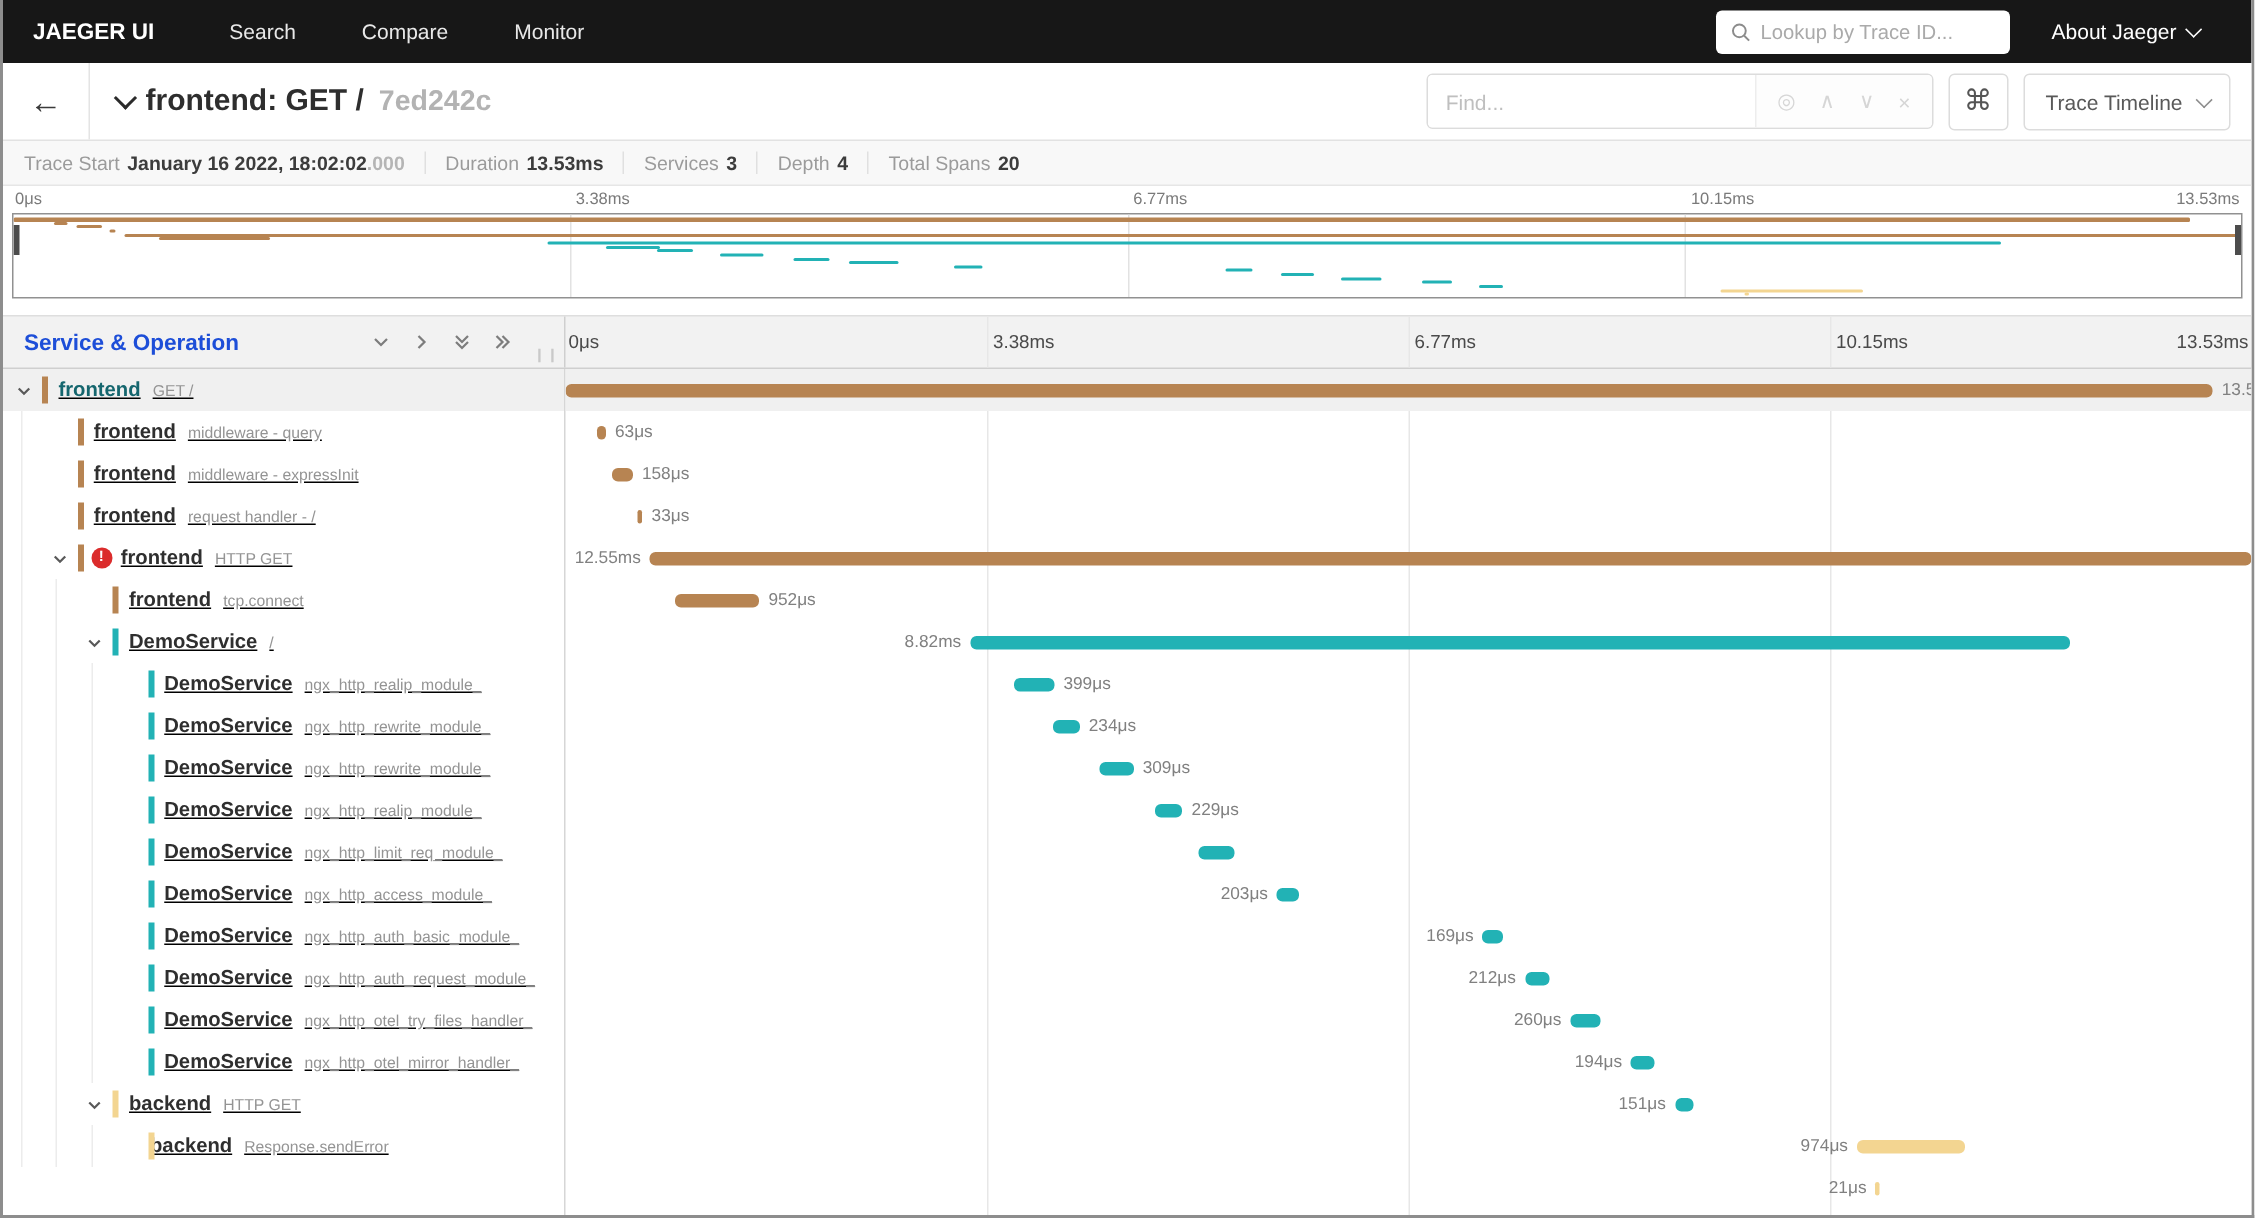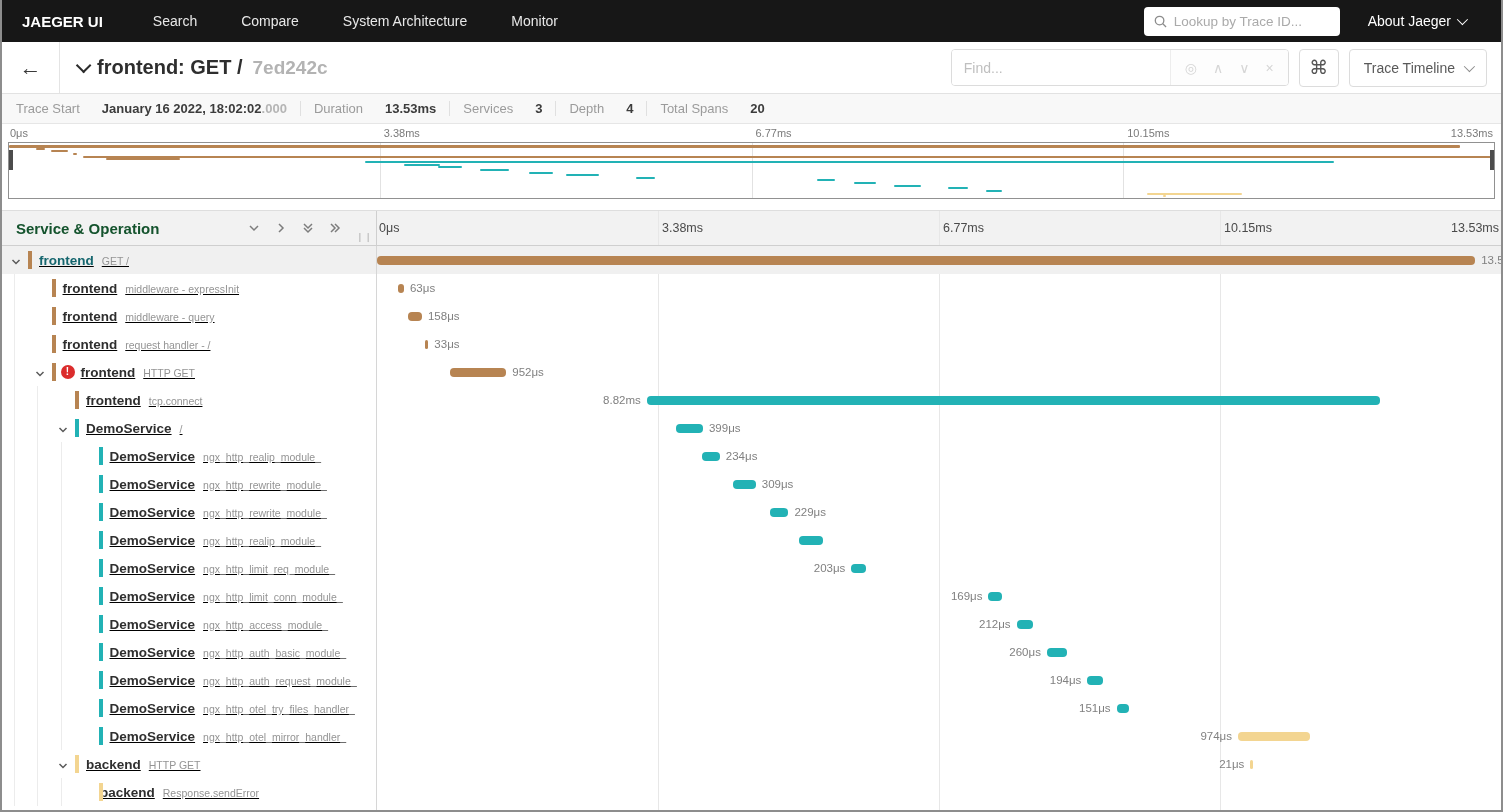--- a/index.html
+++ b/index.html
@@ -29,42 +29,42 @@
   .find-wrap input { border:none; outline:none; width:218px; padding:0 12px; font-size:14px; color:#555; }
   .find-wrap input::placeholder { color:#bfbfbf; }
   .find-tools { display:flex; align-items:center; gap:16px; padding:0 14px; border-left:1px solid #ededed; background:#fdfdfd; color:#d6d6d6; font-size:14px; }
   .find-tools span { cursor:default; }
   .sq-btn { height:38px; width:40px; border:1px solid #dcdcdc; border-radius:4px; background:#fff; display:flex; align-items:center; justify-content:center; font-size:19px; color:#555; margin-right:10px; cursor:pointer; }
   .view-btn { height:38px; border:1px solid #dcdcdc; border-radius:4px; background:#fff; display:flex; align-items:center; gap:9px; font-size:14px; color:#595959; padding:0 14px; margin-right:14px; cursor:pointer; }
   .view-btn .caret { border-color:#8c8c8c; }
 
   
   .summary { height:30px; flex:0 0 30px; background:#f8f8f8; border-bottom:1px solid #e6e6e6; display:flex; align-items:center; padding-left:14px; font-size:13px; }
-  .sum-item { display:flex; align-items:center; gap:22px; padding:0 13px; border-right:1px solid #e0e0e0; }
+  .sum-item { display:flex; align-items:center; gap:5px; padding:0 13px; border-right:1px solid #e0e0e0; }
   .sum-item:first-child { padding-left:0; }
   .sum-item:last-child { border-right:none; }
   .sum-label { color:#9b9b9b; }
   .sum-value { color:#3c3c3c; font-weight:bold; }
   .sum-suffix { color:#b5b5b5; font-weight:bold; }
 
   
   .mini-section { flex:0 0 86px; background:#fff; position:relative; }
   .mini-ticks { position:relative; height:17px; margin:1px 6px 0 6px; font-size:11px; color:#7a7a7a; }
   .tick { position:absolute; top:2px; white-space:nowrap; }
   .tick-0 { left:2px; } .tick-1 { left:calc(25% + 4px); } .tick-2 { left:calc(50% + 4px); } .tick-3 { left:calc(75% + 4px); } .tick-4 { right:2px; }
   .minimap { position:relative; height:57px; margin:0 6px; border:1px solid #919191; background:#fff; overflow:hidden; }
   .mini-grid { position:absolute; top:0; bottom:0; width:1px; background:#e2e2e2; }
   .mini-bar { position:absolute; border-radius:1px; }
   .mini-handle { position:absolute; width:4px; height:20px; top:7px; background:#4c4c4c; z-index:3; cursor:ew-resize; }
   .mini-handle.left { left:0; } .mini-handle.right { right:0; }
 
   
   .col-headers { flex:0 0 36px; display:flex; background:#f2f2f2; border-top:1px solid #dedede; border-bottom:1px solid #cfcfcf; }
   .svc-header { flex:0 0 375px; display:flex; align-items:center; padding:0 8px 0 14px; border-right:1px solid #cfcfcf; position:relative; }
-  .svc-header-title { font-size:15px; font-weight:bold; color:#14532d; flex:1; }
+  .svc-header-title { font-size:15px; font-weight:bold; color:#1d4ed8; flex:1; }
   .collapse-icons { display:flex; align-items:center; gap:13px; margin-right:26px; color:#7d7d7d; }
   .collapse-icons span { display:flex; cursor:pointer; }
   .grip { position:absolute; right:3px; bottom:3px; color:#c9c9c9; font-size:9px; letter-spacing:1px; cursor:col-resize; }
   .tl-header { flex:1; position:relative; font-size:12.5px; color:#4a4a4a; }
   .tl-header .tick { top:10px; }
 
   
   .body { flex:1; display:flex; overflow:hidden; background:#fff; }
   .names-col { flex:0 0 375px; border-right:1px solid #d6d6d6; overflow:hidden; }
   .bars-col { flex:1; position:relative; overflow:hidden; }
@@ -88,21 +88,20 @@
 </style>
 </head>
 <body>
 
 <div class="app">
 
   <div class="nav">
     <span class="brand">JAEGER UI</span>
     <span class="nav-item">Search</span>
     <span class="nav-item">Compare</span>
-    <span class="nav-item">System Architecture</span>
     <span class="nav-item">Monitor</span>
     <span class="spacer"></span>
     <span class="lookup">
       <svg width="13" height="13" viewBox="0 0 14 14">
           <circle cx="6" cy="6" r="4.6" fill="none" stroke="#8c8c8c" stroke-width="1.4"></circle>
           <line x1="9.5" y1="9.5" x2="13" y2="13" stroke="#8c8c8c" stroke-width="1.4"></line>
         </svg>
       <input type="text" placeholder="Lookup by Trace ID..." style="">
     </span>
     <span class="about">
@@ -240,26 +239,26 @@
         <div class="name-row selected">
           <span class="row-chevron" style="left: 8px;"><svg width="12" height="12" viewBox="0 0 12 12">
               <path d="M2.5 4l3.5 3.5L9.5 4" fill="none" stroke="#5a5a5a" stroke-width="1.5"></path>
             </svg></span>
           <span class="color-bar" style="left: 26px; background: rgb(183, 132, 82);"></span>
           <span class="name-text" style="padding-left: 37px;"><span class="svc teal">frontend</span><span class="op">GET /</span></span>
         </div>
         <div class="name-row">
           <span class="guide" style="left: 11.5px;"></span>
           <span class="color-bar" style="left: 49.5px; background: rgb(183, 132, 82);"></span>
+          <span class="name-text" style="padding-left: 60.5px;"><span class="svc">frontend</span><span class="op">middleware - query</span></span>
+        </div>
+        <div class="name-row">
+          <span class="guide" style="left: 11.5px;"></span>
+          <span class="color-bar" style="left: 49.5px; background: rgb(183, 132, 82);"></span>
           <span class="name-text" style="padding-left: 60.5px;"><span class="svc">frontend</span><span class="op">middleware - expressInit</span></span>
-        </div>
-        <div class="name-row">
-          <span class="guide" style="left: 11.5px;"></span>
-          <span class="color-bar" style="left: 49.5px; background: rgb(183, 132, 82);"></span>
-          <span class="name-text" style="padding-left: 60.5px;"><span class="svc">frontend</span><span class="op">middleware - query</span></span>
         </div>
         <div class="name-row">
           <span class="guide" style="left: 11.5px;"></span>
           <span class="color-bar" style="left: 49.5px; background: rgb(183, 132, 82);"></span>
           <span class="name-text" style="padding-left: 60.5px;"><span class="svc">frontend</span><span class="op">request handler - /</span></span>
         </div>
         <div class="name-row">
           <span class="guide" style="left: 11.5px;"></span>
           <span class="row-chevron" style="left: 31.5px;"><svg width="12" height="12" viewBox="0 0 12 12">
               <path d="M2.5 4l3.5 3.5L9.5 4" fill="none" stroke="#5a5a5a" stroke-width="1.5"></path>
@@ -310,27 +309,20 @@
           <span class="guide" style="left: 58.5px;"></span>
           <span class="color-bar" style="left: 96.5px; background: rgb(34, 178, 181);"></span>
           <span class="name-text" style="padding-left: 107.5px;"><span class="svc">DemoService</span><span class="op">ngx_http_realip_module_</span></span>
         </div>
         <div class="name-row">
           <span class="guide" style="left: 11.5px;"></span>
           <span class="guide" style="left: 35px;"></span>
           <span class="guide" style="left: 58.5px;"></span>
           <span class="color-bar" style="left: 96.5px; background: rgb(34, 178, 181);"></span>
           <span class="name-text" style="padding-left: 107.5px;"><span class="svc">DemoService</span><span class="op">ngx_http_limit_req_module_</span></span>
-        </div>
-        <div class="name-row">
-          <span class="guide" style="left: 11.5px;"></span>
-          <span class="guide" style="left: 35px;"></span>
-          <span class="guide" style="left: 58.5px;"></span>
-          <span class="color-bar" style="left: 96.5px; background: rgb(34, 178, 181);"></span>
-          <span class="name-text" style="padding-left: 107.5px;"><span class="svc">DemoService</span><span class="op">ngx_http_limit_conn_module_</span></span>
         </div>
         <div class="name-row">
           <span class="guide" style="left: 11.5px;"></span>
           <span class="guide" style="left: 35px;"></span>
           <span class="guide" style="left: 58.5px;"></span>
           <span class="color-bar" style="left: 96.5px; background: rgb(34, 178, 181);"></span>
           <span class="name-text" style="padding-left: 107.5px;"><span class="svc">DemoService</span><span class="op">ngx_http_access_module_</span></span>
         </div>
         <div class="name-row">
           <span class="guide" style="left: 11.5px;"></span>
@@ -391,20 +383,24 @@
         </div>
         <div class="tl-row">
           <div class="bar" style="left: 2.8%; width: 1.2%; background: rgb(183, 132, 82);"></div>
           <span class="dur" style="left: calc(4% + 6px);">158μs</span>
         </div>
         <div class="tl-row">
           <div class="bar" style="left: 4.3%; width: 0.27%; background: rgb(183, 132, 82);"></div>
           <span class="dur" style="left: calc(4.57% + 6px);">33μs</span>
         </div>
         <div class="tl-row">
+          <div class="bar" style="left: 5%; width: 95%; background: rgb(183, 132, 82);"></div>
+          <span class="dur" style="right: calc(95% + 6px);">12.55ms</span>
+        </div>
+        <div class="tl-row">
           <div class="bar" style="left: 6.5%; width: 5%; background: rgb(183, 132, 82);"></div>
           <span class="dur" style="left: calc(11.5% + 6px);">952μs</span>
         </div>
         <div class="tl-row">
           <div class="bar" style="left: 24%; width: 65.2%; background: rgb(34, 178, 181);"></div>
           <span class="dur" style="right: calc(76% + 6px);">8.82ms</span>
         </div>
         <div class="tl-row">
           <div class="bar" style="left: 26.6%; width: 2.4%; background: rgb(34, 178, 181);"></div>
           <span class="dur" style="left: calc(29% + 6px);">399μs</span>

